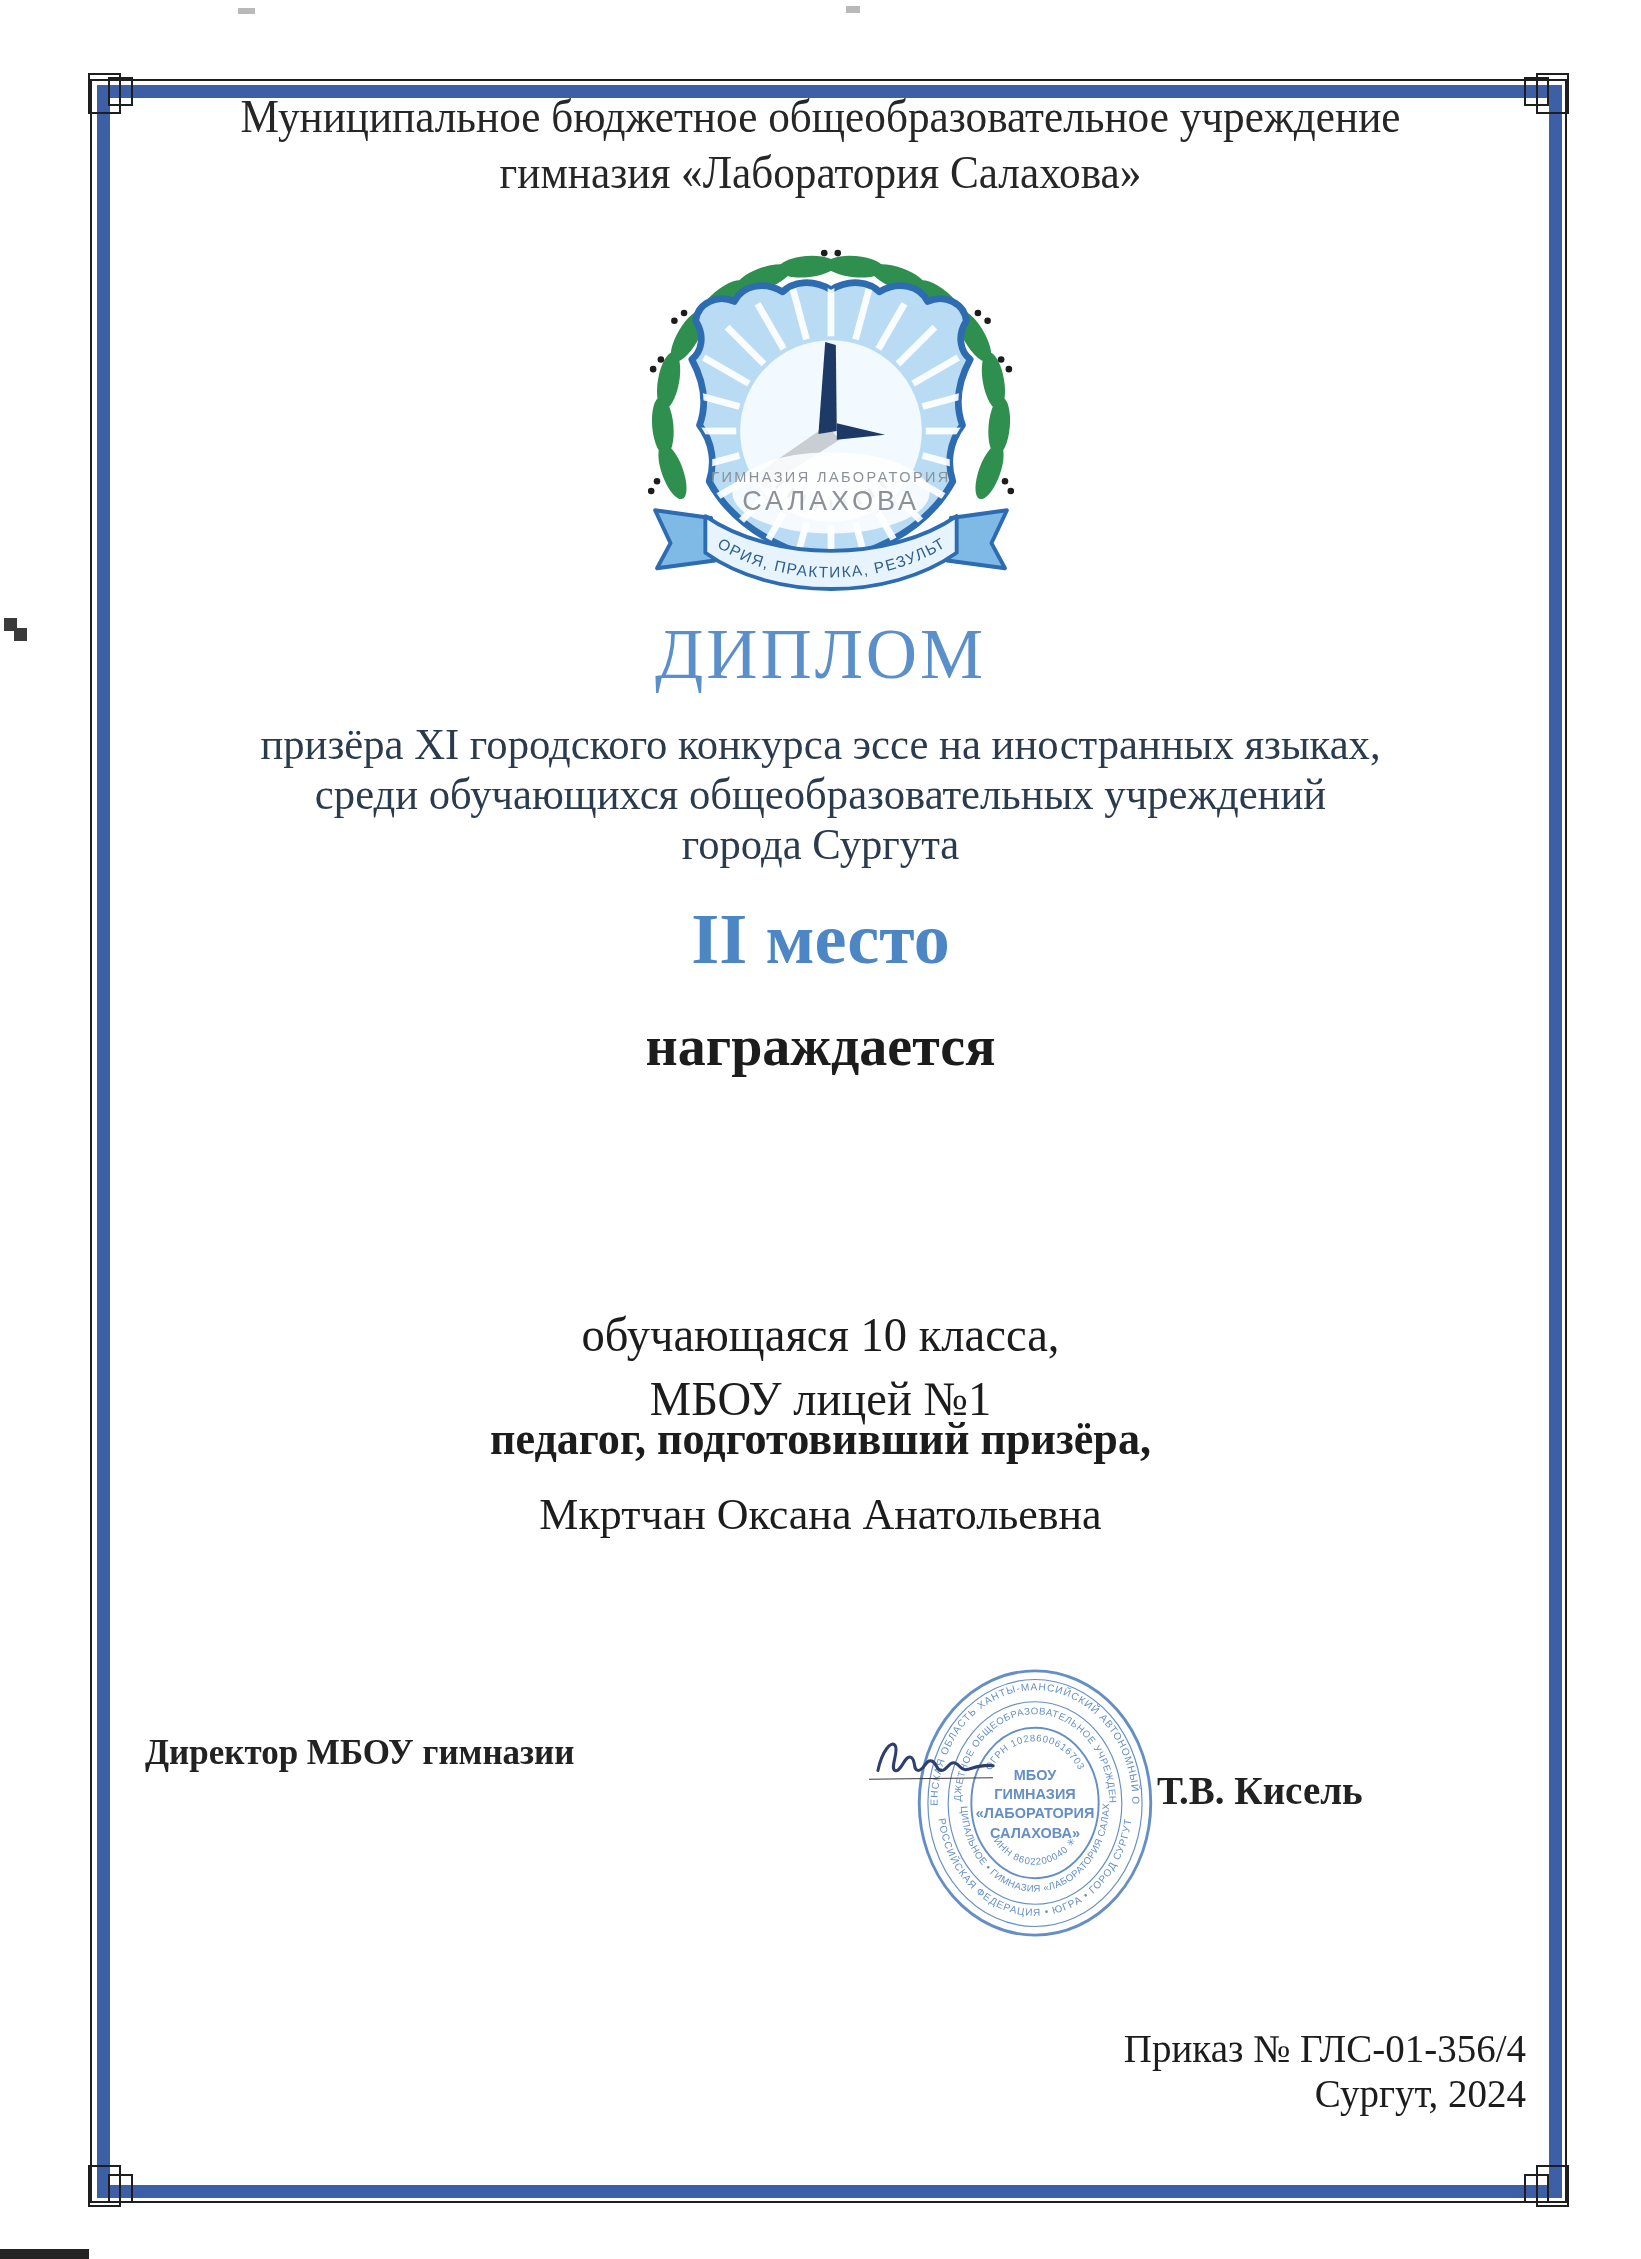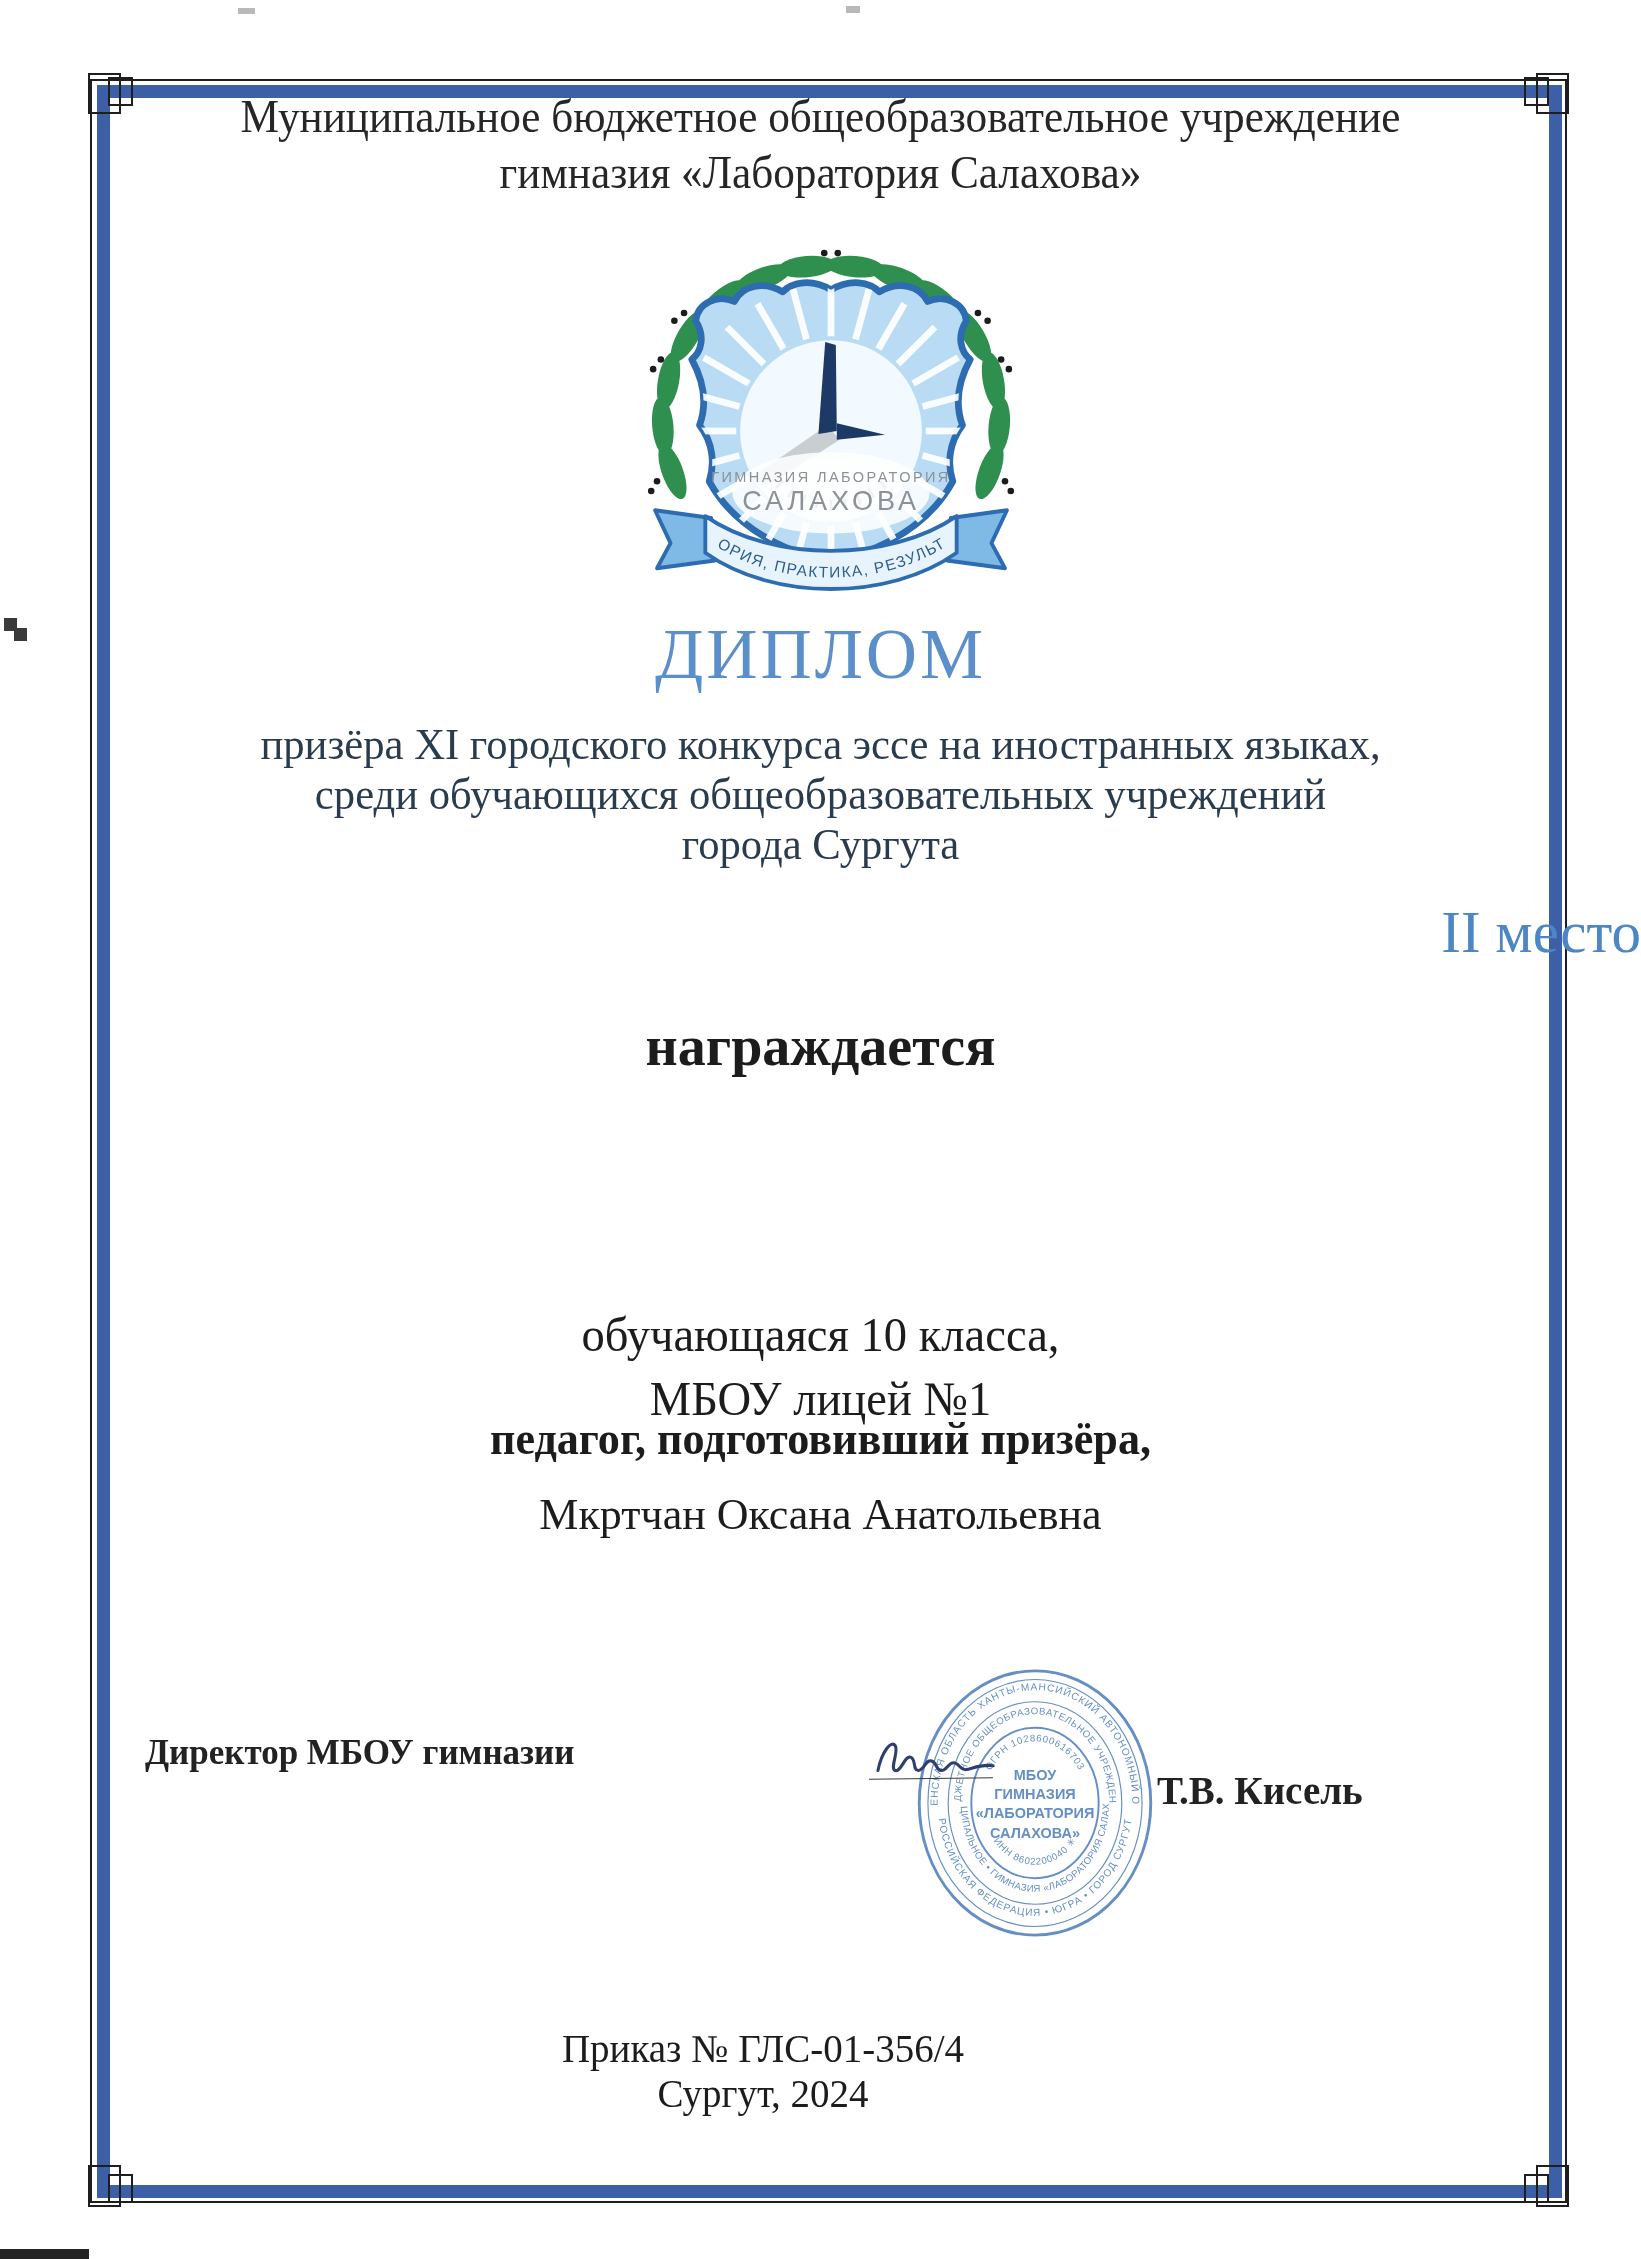--- a/index.html
+++ b/index.html
@@ -17,27 +17,27 @@
   .abs{position:absolute;}
   
   .frame-black{left:90px;top:79px;width:1477px;height:2124px;border:2.9px solid var(--frame-black);}
   .frame-blue{left:97px;top:85px;width:1465px;height:2113px;border:13.5px solid var(--frame-blue);}
   .corner-sq{border:2.9px solid var(--frame-black);background:transparent;}
   
   .ctr{left:0;width:1641px;text-align:center;}
   .org{top:89px;font-size:46px;line-height:56px;color:#262626;transform:scaleX(.94);transform-origin:center top;}
   .title{top:614px;font-size:71px;letter-spacing:2.9px;color:var(--title-blue);font-weight:normal;}
   .subtitle{top:720px;font-size:44px;line-height:50px;color:var(--subtitle-dark);transform:scaleX(.97);transform-origin:center top;}
-  .place{top:898px;font-size:59px;font-weight:normal;color:var(--place-blue);text-align:right;}
+  .place{top:898px;font-size:72px;font-weight:bold;color:var(--place-blue);}
   .awarded{top:1014px;font-size:56px;font-weight:bold;color:var(--text-black);}
   .recipient-bold{top:1166px;font-size:52px;line-height:66px;font-weight:bold;}
   .recipient-reg{top:1303px;font-size:48px;line-height:64px;transform:scaleX(.97);transform-origin:center top;}
   .teacher-label{top:1412px;font-size:46px;font-weight:bold;transform:scaleX(.96);transform-origin:center top;}
   .teacher-name{top:1489px;font-size:44px;}
-  .order{left:0;width:1526px;text-align:center;top:2026px;font-size:39px;line-height:45px;}
+  .order{left:0;width:1526px;text-align:right;top:2026px;font-size:39px;line-height:45px;}
   
   .director{left:145px;top:1726px;font-size:35px;font-weight:bold;line-height:54px;color:#222;}
   .director-name{left:1157px;top:1768px;font-size:39px;font-weight:bold;color:#222;}
   .sign-underline{left:869px;top:1778px;width:124px;height:0;border-top:1.9px solid #3a3a3a;transform:rotate(-.6deg);}
   
   .art{background:#b9b9b9;}
   
   .emblem-smalltext{font-family:"Liberation Sans","DejaVu Sans",sans-serif;fill:#8b9196;}
   .stamp-text{font-family:"Liberation Sans","DejaVu Sans",sans-serif;fill:var(--stamp-blue);}
 </style>

